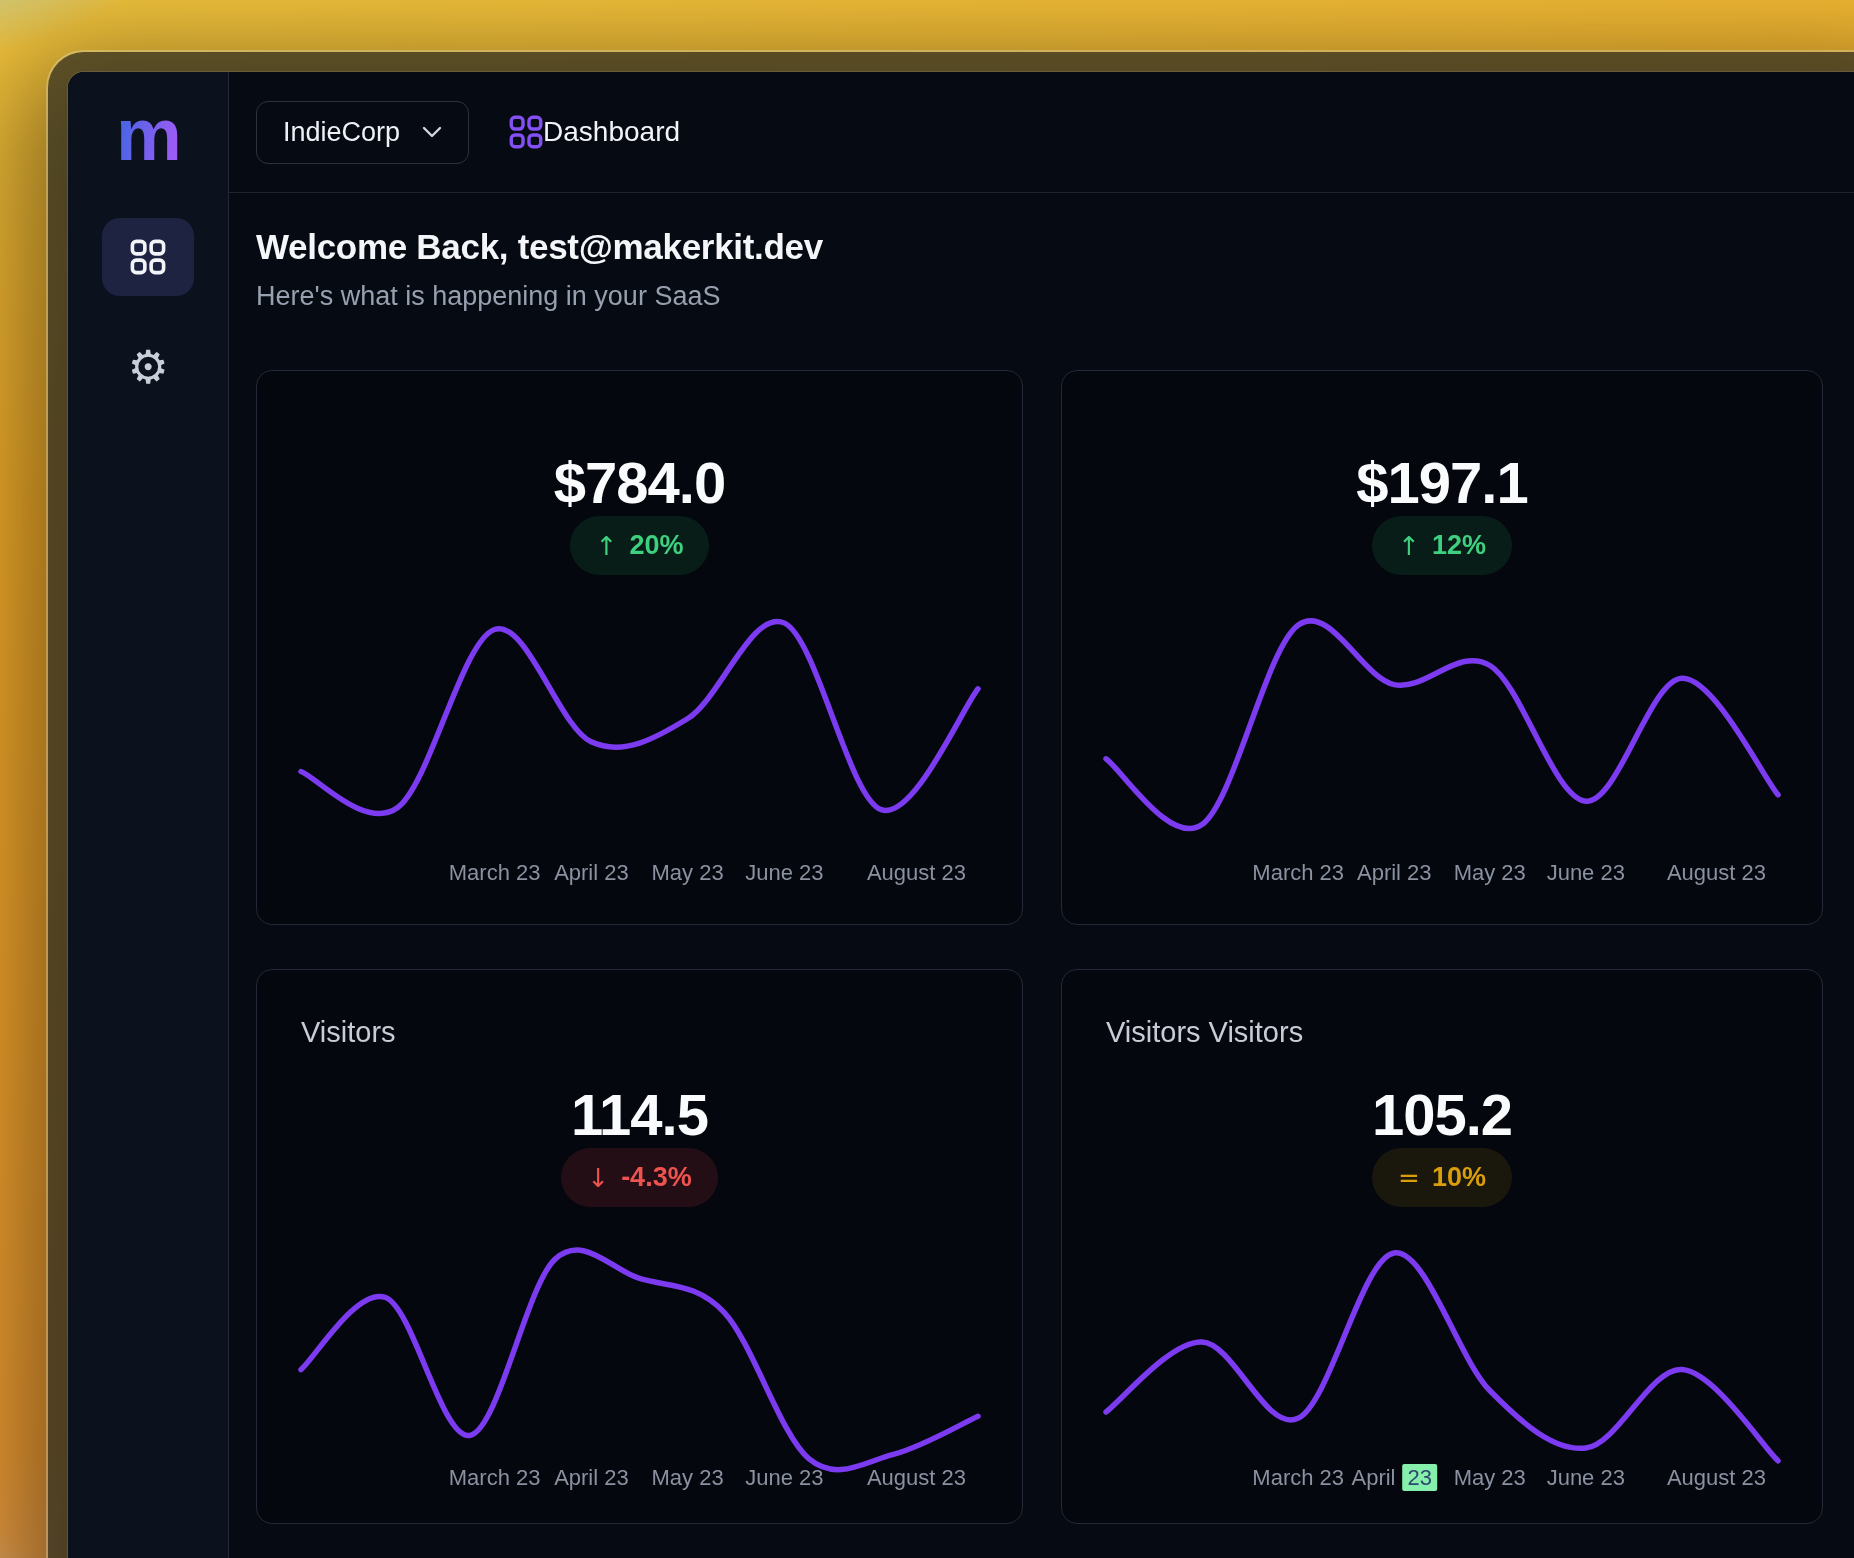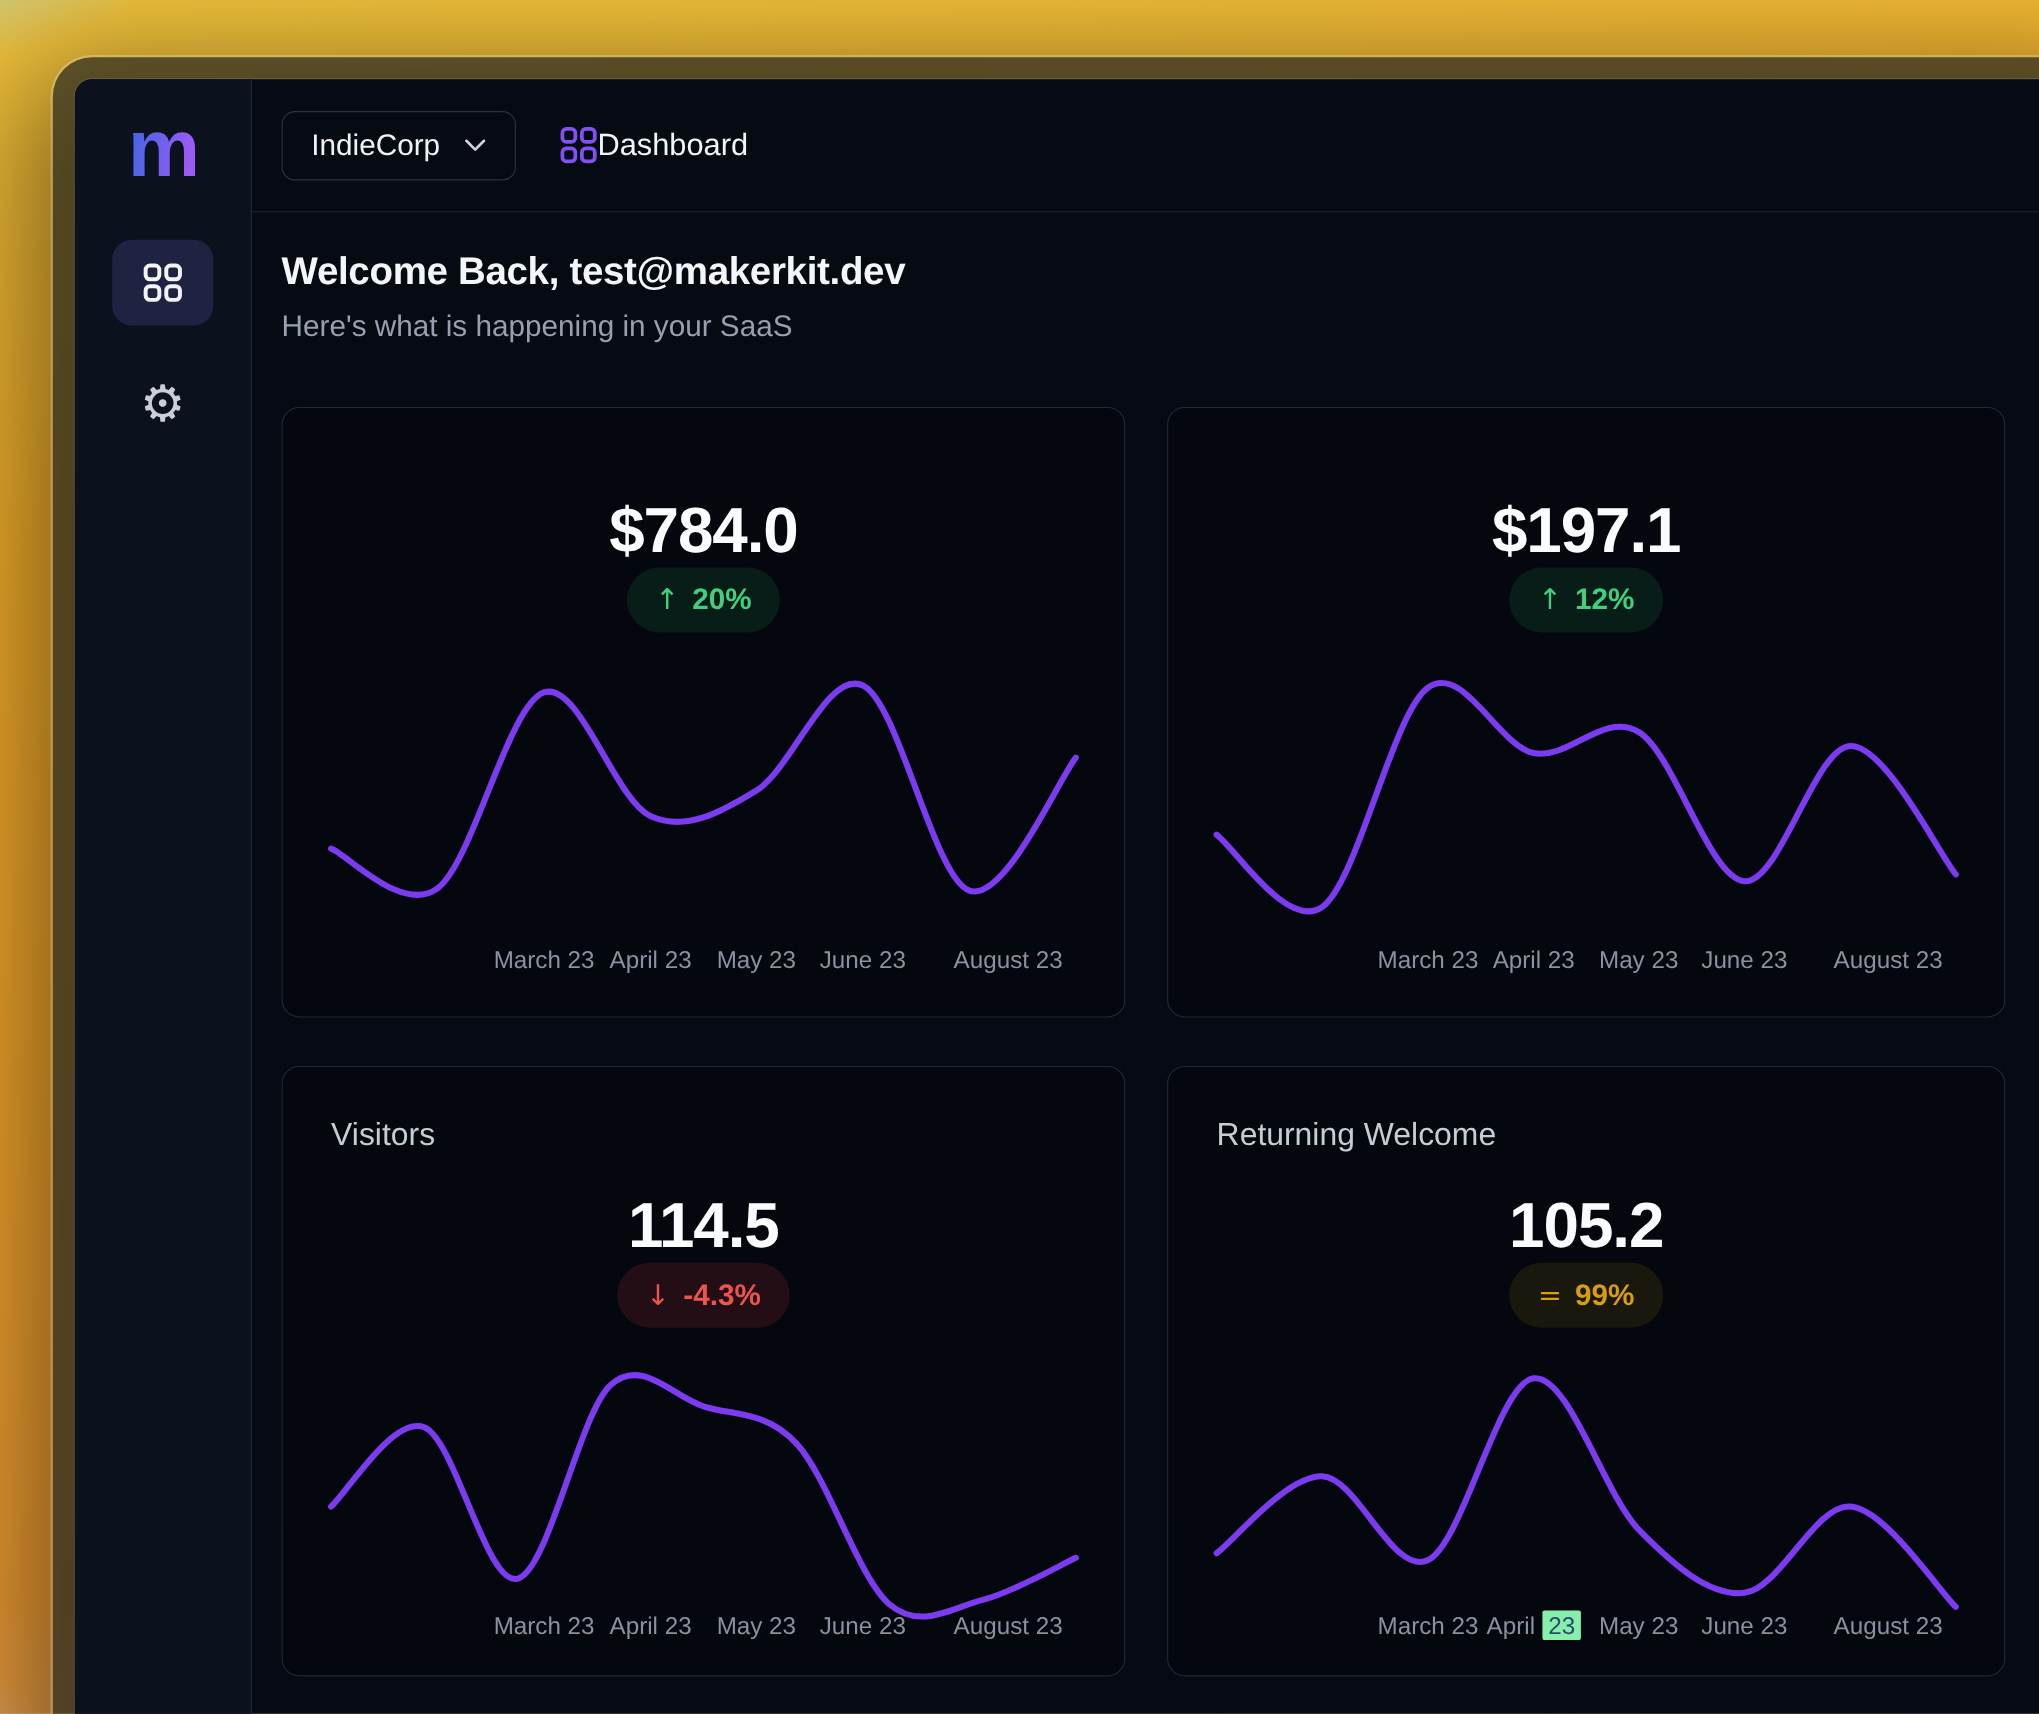--- a/index.html
+++ b/index.html
@@ -216,26 +216,26 @@
     <div class="x-labels">
               <span class="x-label" style="left: 28.6%;">March 23</span>
               <span class="x-label" style="left: 42.9%;">April 23</span>
               <span class="x-label" style="left: 57.1%;">May 23</span>
               <span class="x-label" style="left: 71.4%;">June 23</span>
               <span class="x-label last">August 23</span>
             </div>
   </section>
 
   <section class="card">
-    <h3 class="card-title">Returning Welcome</h3>
+    <h3 class="card-title">Visitors Visitors</h3>
     <div class="value-row">
       <div class="metric-value">105.2</div>
       <div class="trend-badge flat">
         <span class="trend-icon">=</span>
-        <span class="trend-label">99%</span>
+        <span class="trend-label">10%</span>
       </div>
     </div>
     <div class="chart">
       <svg viewBox="0 0 100 100" preserveAspectRatio="none">
         <path d="M0.00,75.00C2.38,69.50 9.52,41.50 14.29,42.00C19.05,42.50 23.81,85.00 28.57,78.00C33.33,71.00 38.10,2.17 42.86,0.00C47.62,-2.17 52.38,49.67 57.14,65.00C61.90,80.33 66.67,93.67 71.43,92.00C76.19,90.33 80.95,54.00 85.71,55.00C90.48,56.00 97.62,90.83 100.00,98.00" style="stroke: rgb(124, 59, 240);"></path>
       </svg>
     </div>
     <div class="spacer"></div>
     <div class="x-labels">
               <span class="x-label" style="left: 28.6%;">March 23</span>

